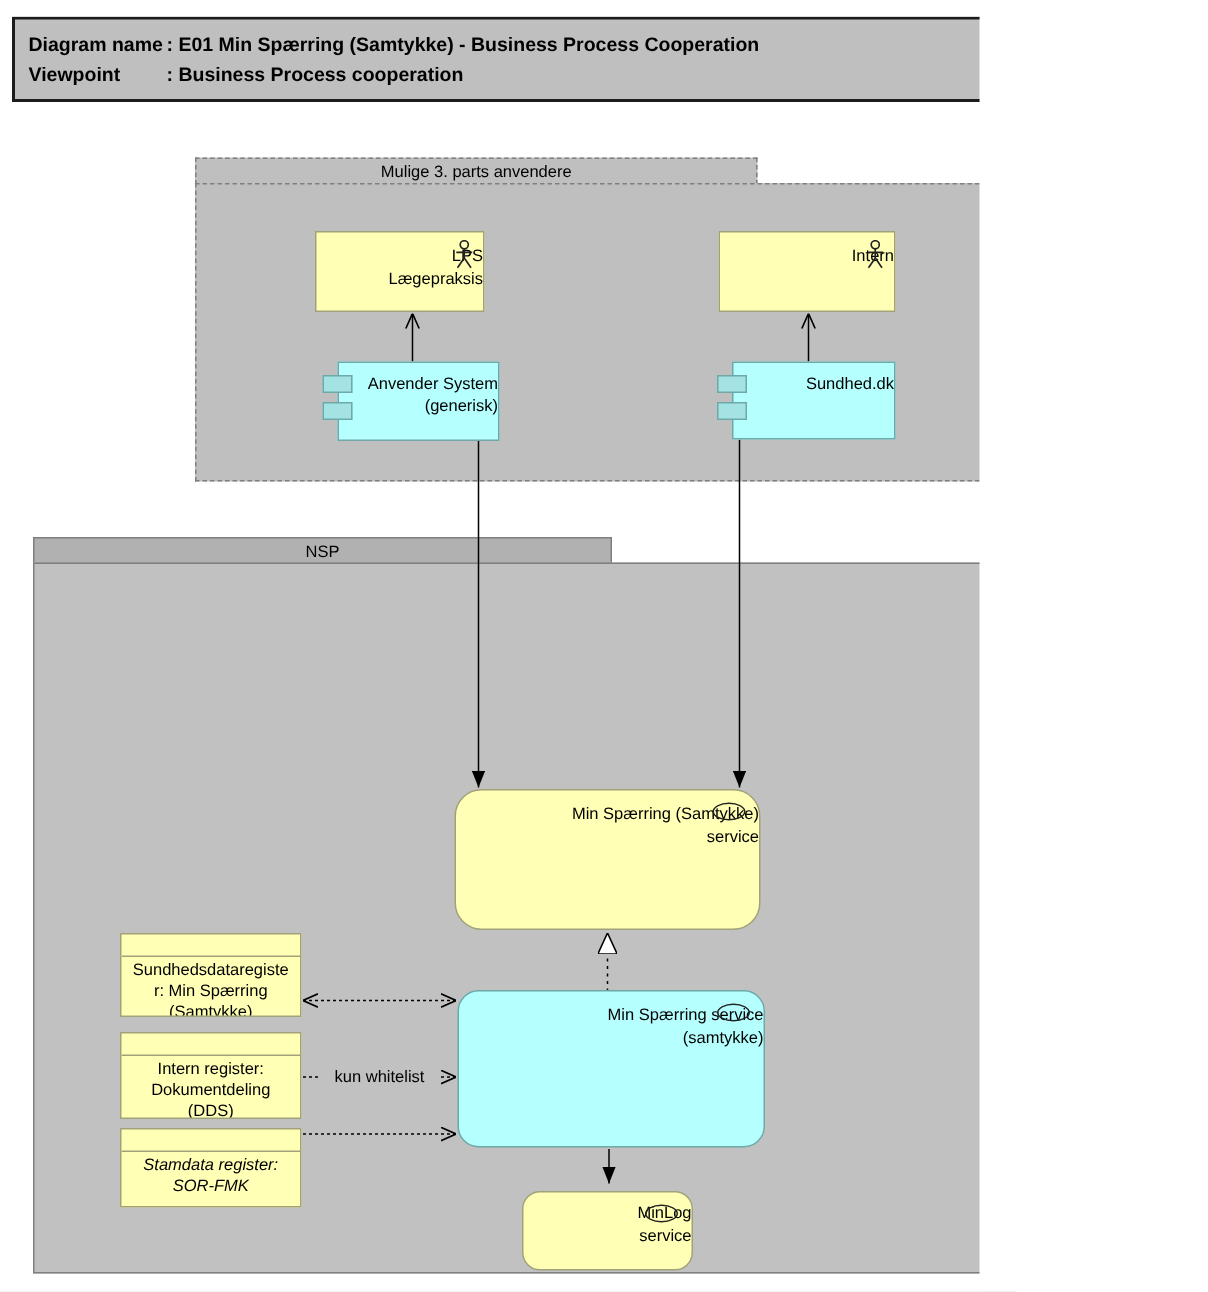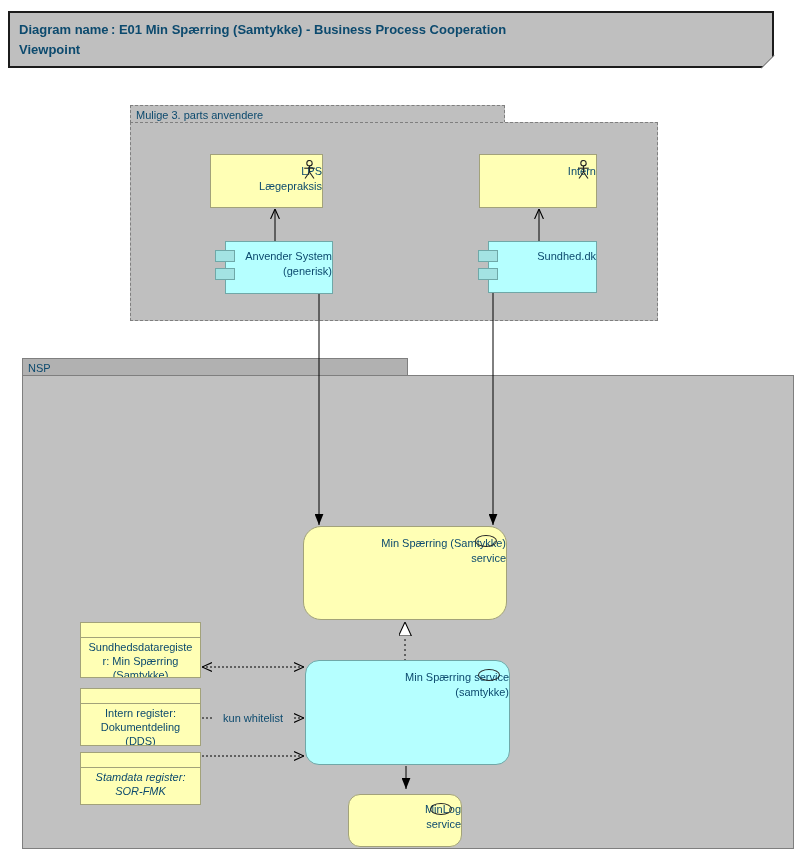--- a/index.html
+++ b/index.html
@@ -1,30 +1,30 @@
 <!DOCTYPE html>
 <html style="--business-fill: #ffffb5; --business-border: #a2a27a; --app-fill: #b5ffff; --app-border: #6fa8a8; --app-nub-fill: #a3e3e3; --group-fill: #bfbfbf; --group-border: #7f7f7f; --nsp-tab-fill: #b1b1b1; --nsp-body-fill: #c1c1c1; --note-fill: #bfbfbf; --line-color: #000000;"><head>
 <meta charset="utf-8">
 <style>
   html,body{margin:0;padding:0;background:#ffffff;}
   #canvas{
-    position:relative;width:805px;height:861px;background:#ffffff;
-    font-family:"Liberation Sans", sans-serif;color:#0c4a6e;overflow:hidden;
+    position:relative;width:653px;height:861px;background:#ffffff;
+    font-family:"Liberation Sans", sans-serif;color:#000000;overflow:hidden;
   }
   
   .note{
     position:absolute;left:8px;top:11px;width:766px;height:57px;
     background:var(--note-fill);border:2px solid #1c1c1c;box-sizing:border-box;
     clip-path:polygon(0 0,100% 0,100% calc(100% - 13px),calc(100% - 13px) 100%,0 100%);
     padding:7px 9px;z-index:5;
   }
   .note-row{display:flex;font-weight:bold;font-size:13px;line-height:20px;}
   .note-row .lab{width:92px;flex:none;}
   
-  .grp-tab,.grp-body{position:absolute;box-sizing:border-box;z-index:1;}
+  .grp-tab,.grp-body{position:absolute;box-sizing:border-box;z-index:1;text-align:center;}
   .grp-tab{font-size:11px;padding:2px 5px;line-height:14px;}
   .dashed{border:1px dashed var(--group-border);background:var(--group-fill);}
   .solid-tab{border:1px solid var(--group-border);background:var(--nsp-tab-fill);}
   .solid-body{border:1.5px solid var(--group-border);background:var(--nsp-body-fill);}
   #grp1-tab{left:130px;top:105px;width:375px;height:18px;}
   #grp1-body{left:130px;top:122px;width:528px;height:199px;}
   #nsp-tab{left:22px;top:358px;width:386px;height:18px;}
   #nsp-body{left:22px;top:375px;width:772px;height:474px;}
   
   #wires{position:absolute;left:0;top:0;width:805px;height:861px;z-index:2;pointer-events:none;}
@@ -68,20 +68,21 @@
 
 <div id="canvas">
 
   <div class="note">
     <div class="note-row">
       <span class="lab">Diagram name</span>
       <span class="val">: E01 Min Spærring (Samtykke) - Business Process Cooperation</span>
     </div>
     <div class="note-row">
       <span class="lab">Viewpoint</span>
+      <span class="val">: Business Process cooperation</span>
     </div>
   </div>
 
   <div id="grp1-tab" class="grp-tab dashed">
     <span>Mulige 3. parts anvendere</span>
   </div>
   <div id="grp1-body" class="grp-body dashed"></div>
 
   <div id="nsp-tab" class="grp-tab solid-tab">
     <span>NSP</span>

